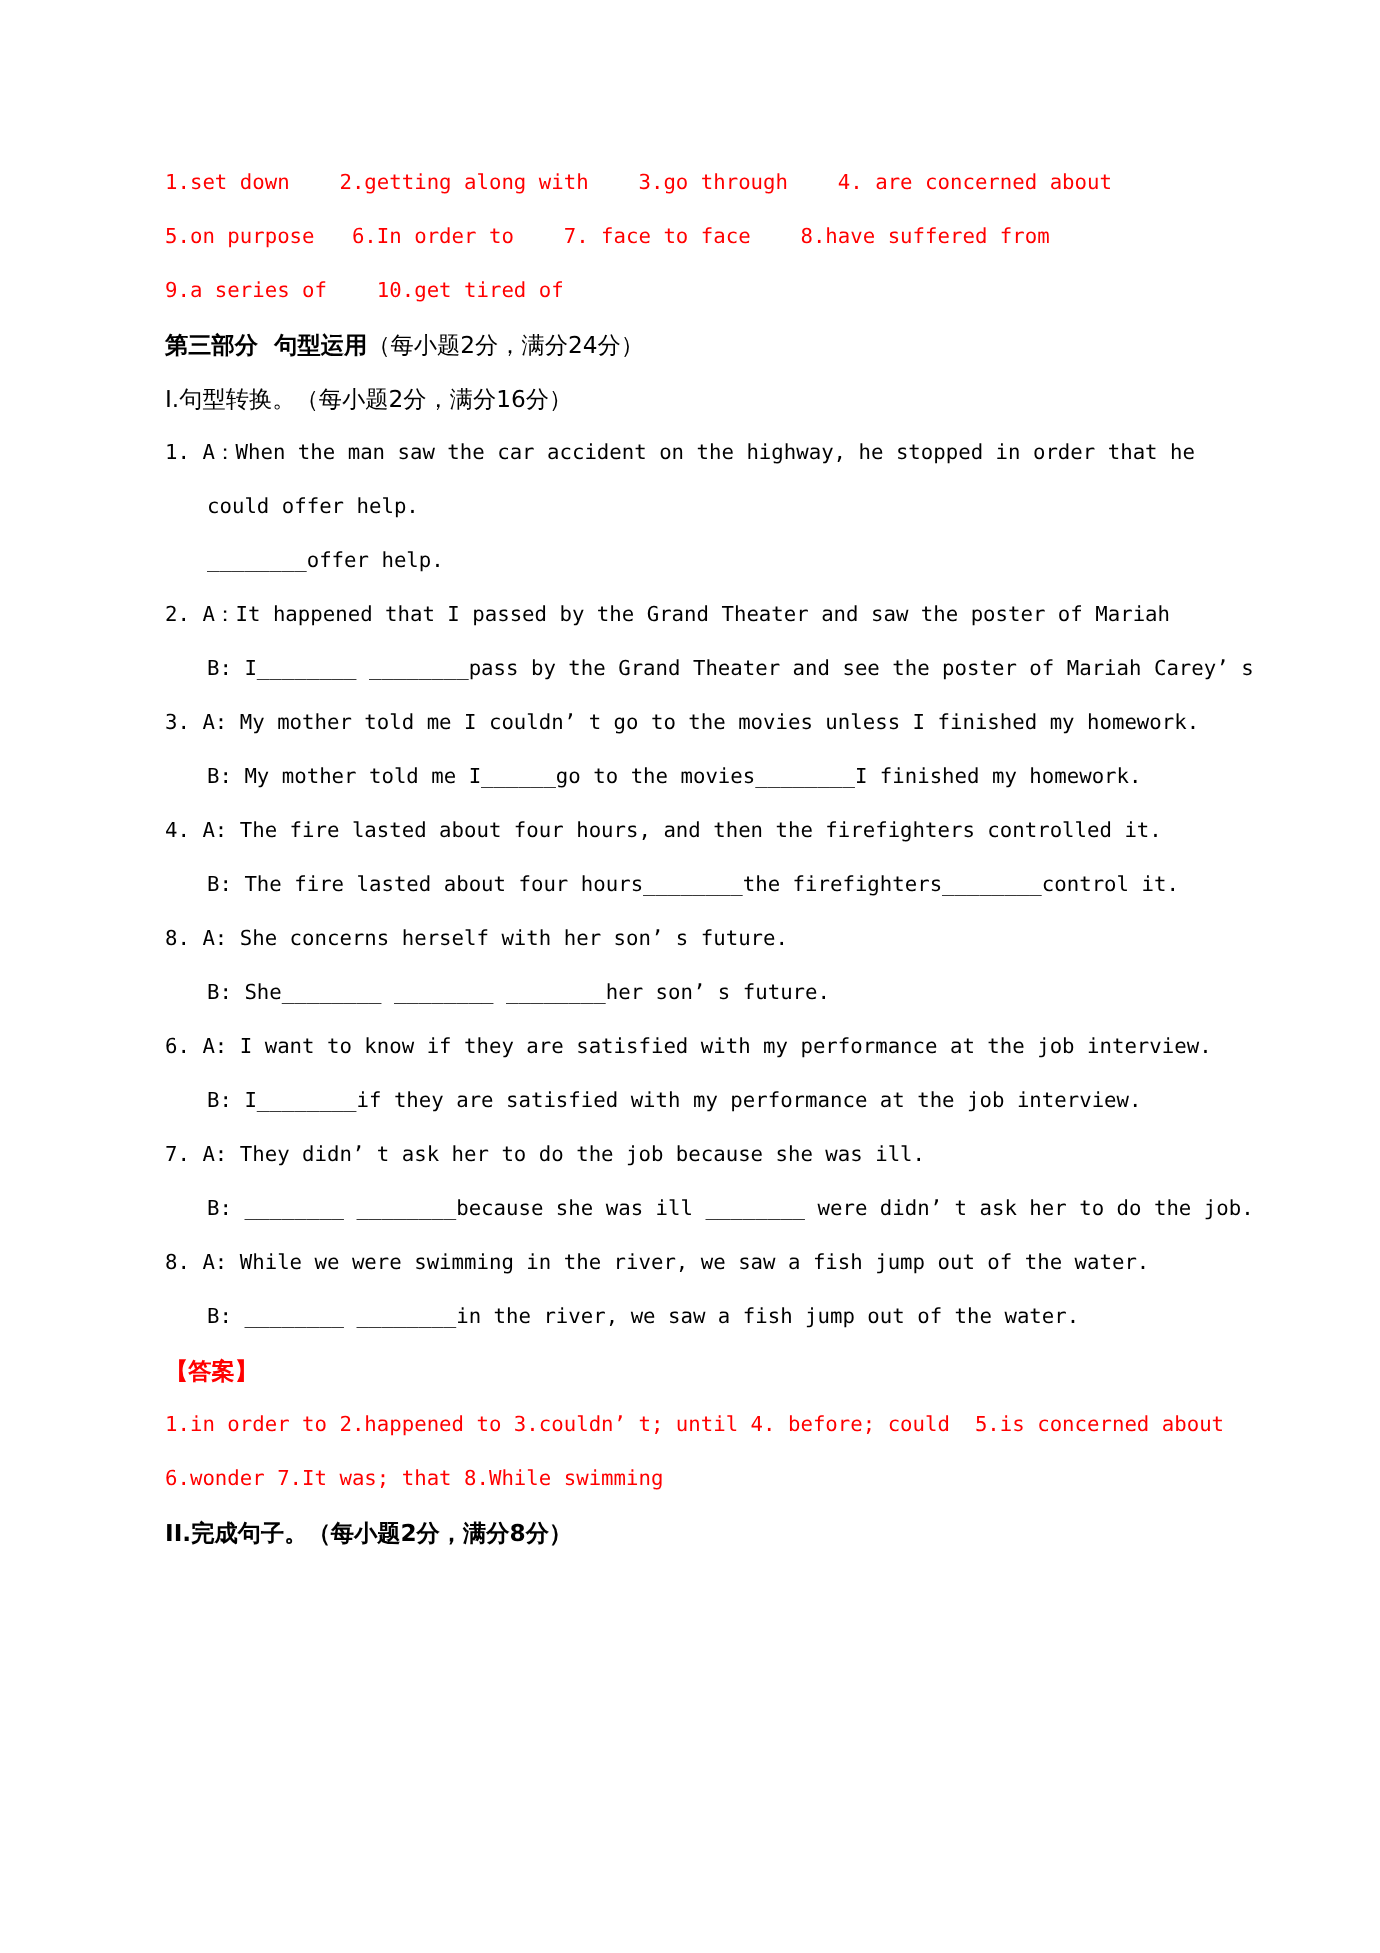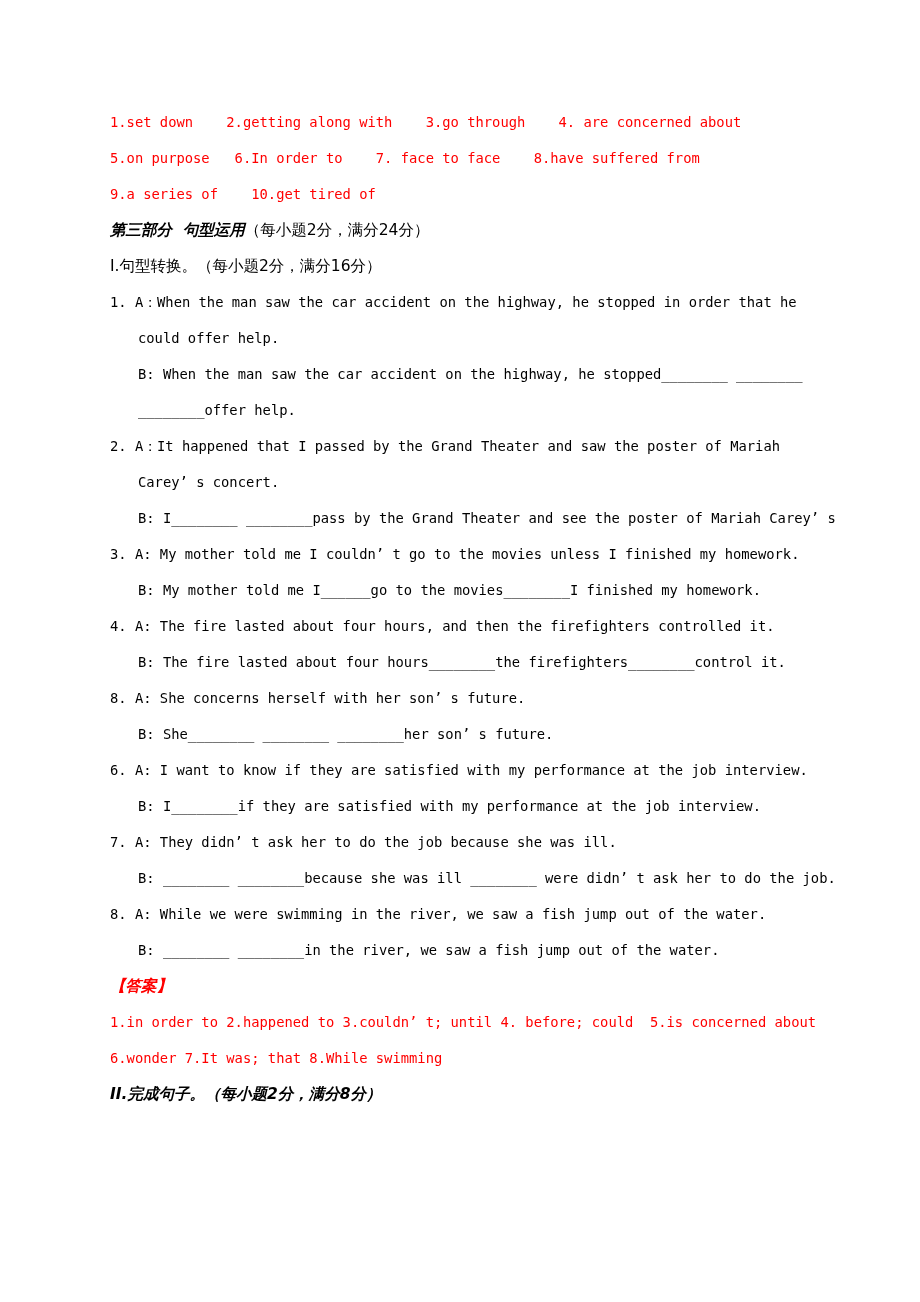--- a/index.html
+++ b/index.html
@@ -20,44 +20,42 @@
     font-size: 13.8px;
     line-height: 36px;
     white-space: pre;
     color: #000000;
   }
   .zh {
     font-family: "DejaVu Sans", "Liberation Sans", sans-serif;
     font-size: 15.5px;
   }
   .red { color: #ff0000; }
-  .bold { font-weight: 700; font-style: italic; }
+  .bold { font-weight: 700; }
   .ind { padding-left: 28px; }
 </style>
 </head>
 <body>
 
 <div class="page">
   <div class="content">
 
     <div class="line red">1.set down    2.getting along with    3.go through    4. are concerned about</div>
     <div class="line red">5.on purpose   6.In order to    7. face to face    8.have suffered from</div>
     <div class="line red">9.a series of    10.get tired of</div>
 
     <div class="line zh"><span class="bold">第三部分  句型运用</span><span>（每小题2分，满分24分）</span></div>
 
     <div class="line zh">I.句型转换。（每小题2分，满分16分）</div>
 
     <div class="line">1. A：When the man saw the car accident on the highway, he stopped in order that he</div>
     <div class="line ind">could offer help.</div>
-    <div class="line ind">B: When the man saw the car accident on the highway, he stopped________ ________</div>
     <div class="line ind">________offer help.</div>
 
     <div class="line">2. A：It happened that I passed by the Grand Theater and saw the poster of Mariah</div>
-    <div class="line ind">Carey’ s concert.</div>
     <div class="line ind">B: I________ ________pass by the Grand Theater and see the poster of Mariah Carey’ s</div>
 
     <div class="line">3. A: My mother told me I couldn’ t go to the movies unless I finished my homework.</div>
     <div class="line ind">B: My mother told me I______go to the movies________I finished my homework.</div>
 
     <div class="line">4. A: The fire lasted about four hours, and then the firefighters controlled it.</div>
     <div class="line ind">B: The fire lasted about four hours________the firefighters________control it.</div>
 
     <div class="line">8. A: She concerns herself with her son’ s future.</div>
     <div class="line ind">B: She________ ________ ________her son’ s future.</div>

